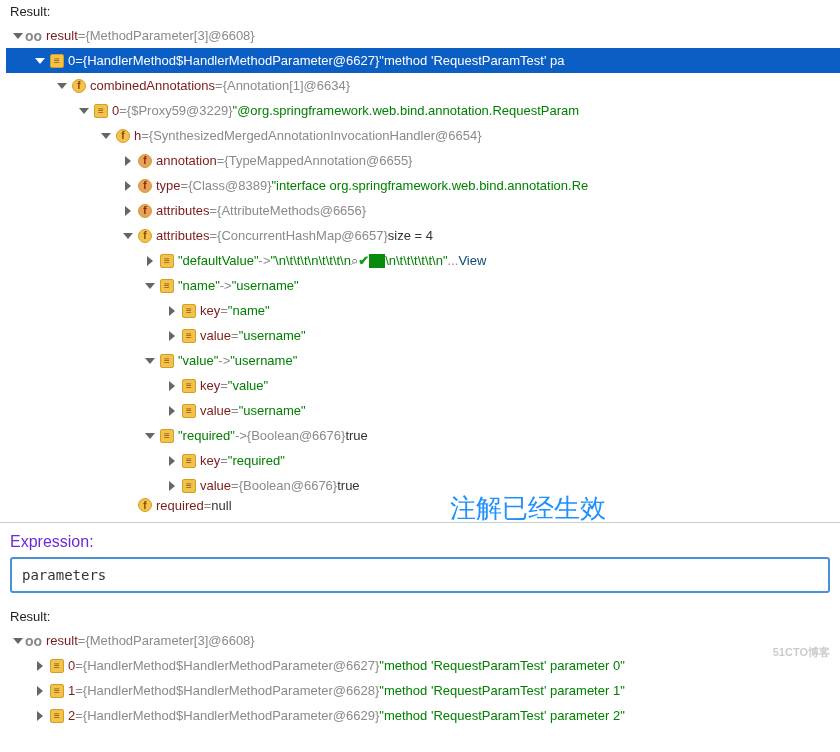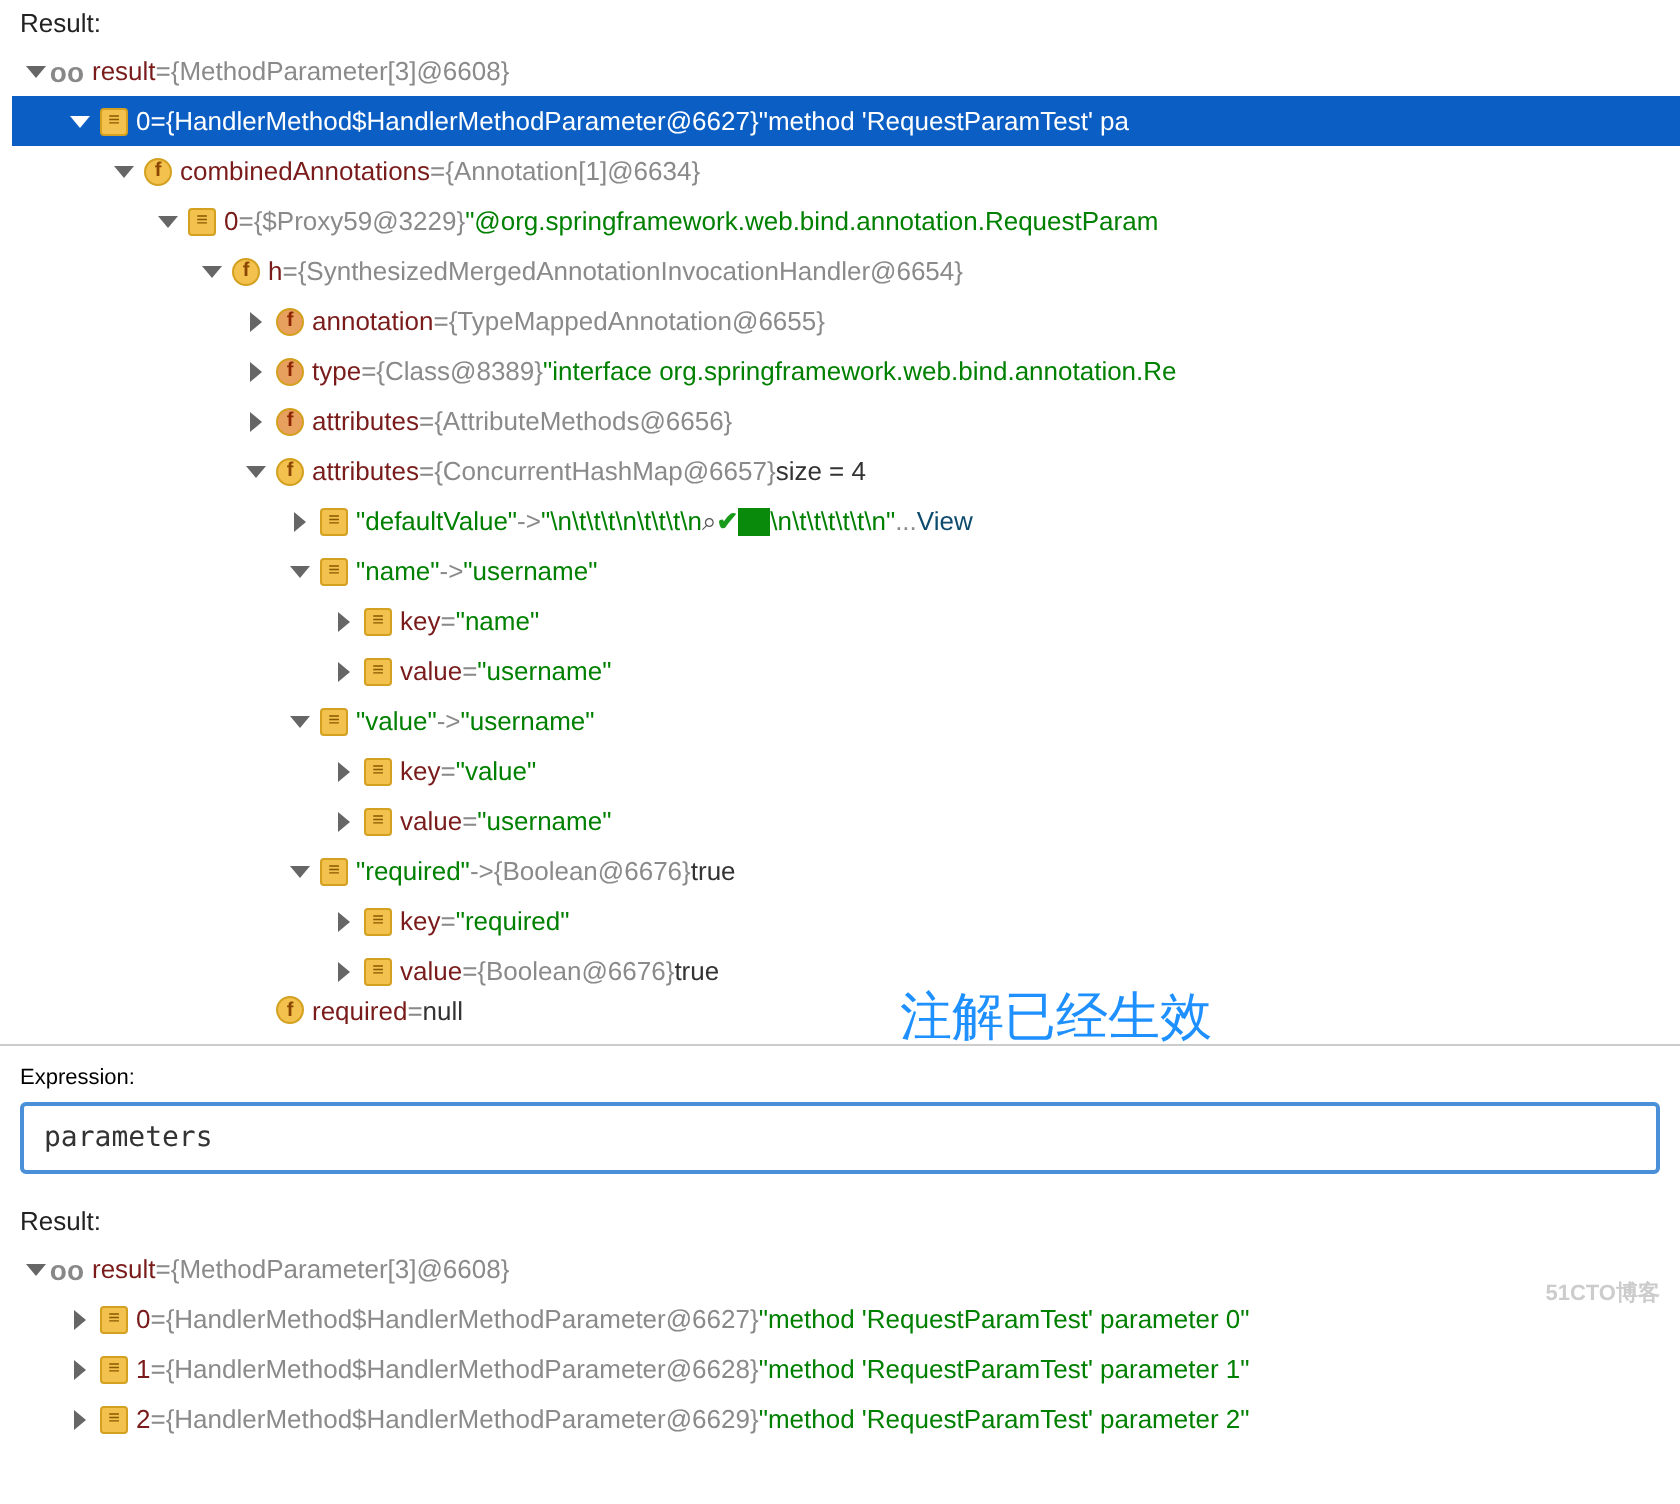--- a/index.html
+++ b/index.html
@@ -22,21 +22,21 @@
 .field-b.red { background:#e8a05f; color:#8b2500; }
 .name { color:#7a1b1b; }
 .gray { color:#8a8a8a; }
 .str { color:#008000; }
 .link { color:#0c4a6e; cursor:pointer; }
 .mag { color:#555; }
 .chk { color:#1a9a1a; font-weight:bold; }
 .greenbox { display:inline-block; width:16px; height:14px; background:#0a8a0a; vertical-align:middle; }
 .overlay { position:absolute; left:450px; top:444px; color:#1e90ff; font-size:26px; font-family:"Microsoft YaHei","SimSun",sans-serif;margin-top:47px; }
 .divider { height:1px; background:#ccc; margin:4px 0 0; }
-.expr-label { font-size:11px; padding:10px 10px 6px; color:#000000; }
+.expr-label { font-size:16px; padding:10px 10px 6px; color:#6d28d9; }
 .expr-box { margin:0 10px 12px; border:2px solid #4a90d9; border-radius:3px; padding:8px 10px; font-family:Consolas,monospace; font-size:14px; color:#333; background:#fff; }
 .bottom { position:relative; }
 .watermark { position:absolute; right:10px; top:40px; color:#ccc; font-size:11px;font-weight:bold; }
 </style>
 </head>
 <body>
 
 <div class="section-label">Result:</div>
 
 <div class="tree">

